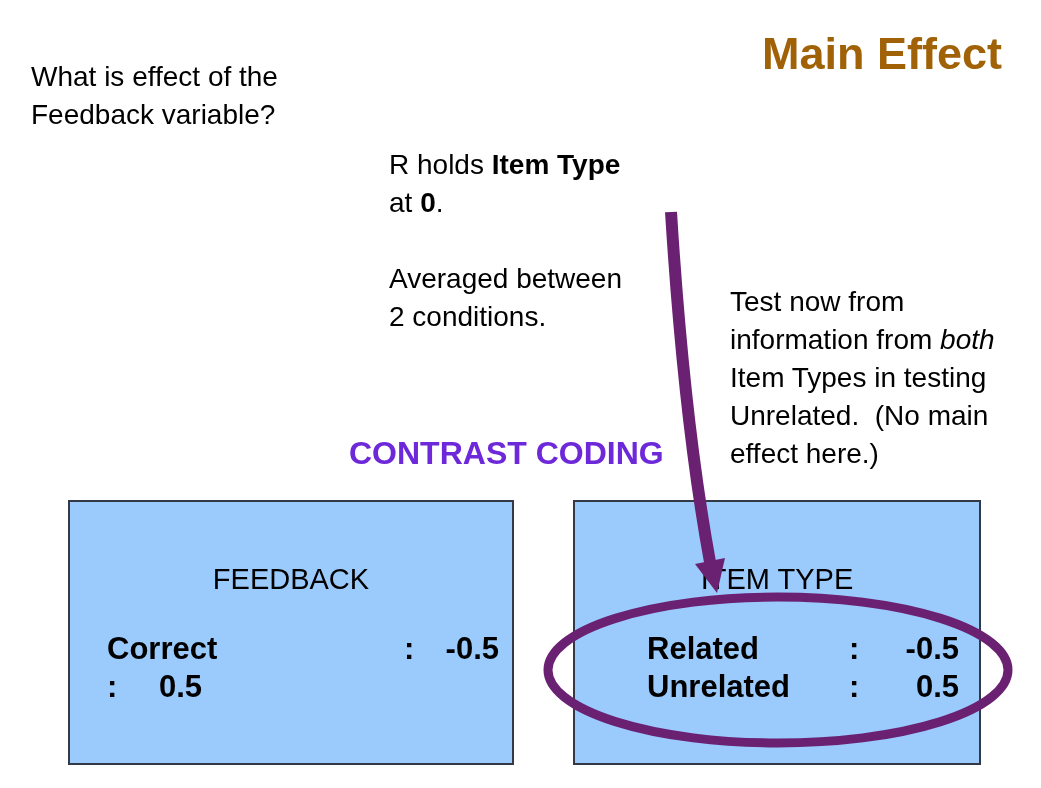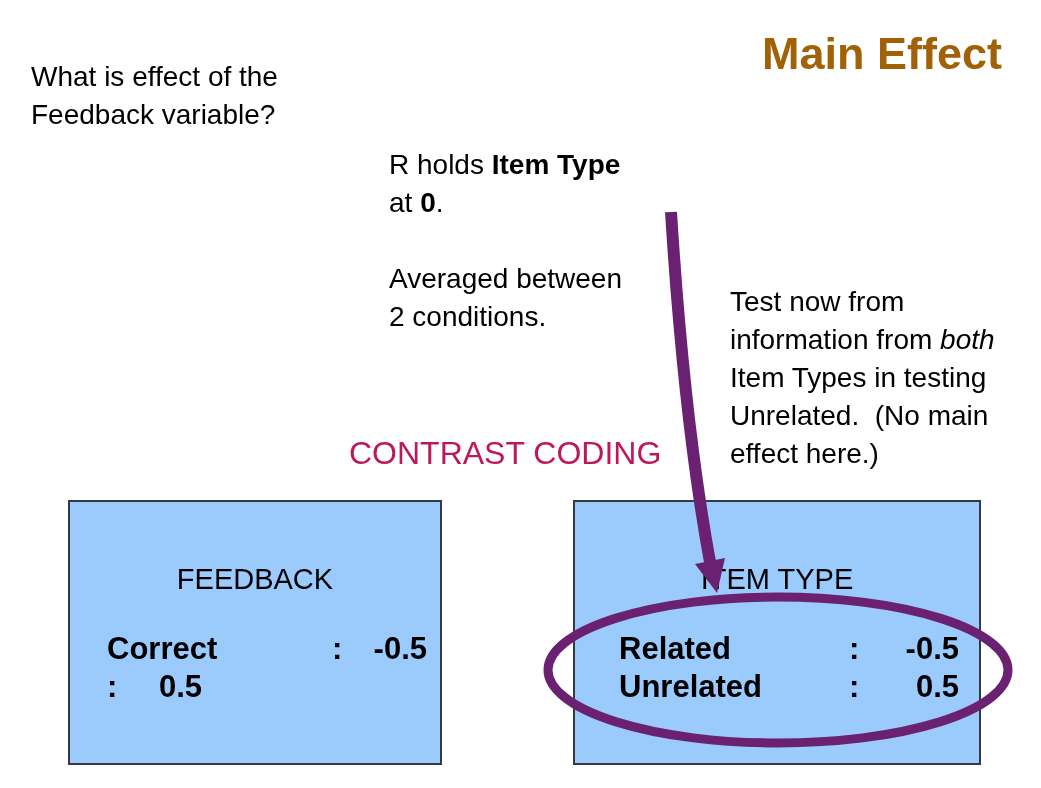--- a/index.html
+++ b/index.html
@@ -34,46 +34,46 @@
   .note-left b { font-weight: bold; }
   .note-right {
     left: 730px; top: 283px;
     font-size: 28px; line-height: 38px;
     white-space: pre-wrap;
   }
   .note-right i { font-style: italic; }
   .contrast-heading {
     left: 349px; top: 434px;
     font-size: 32px; line-height: 38px;
-    font-weight: normal;
-    color: #be185d;
+    font-weight: bold;
+    color: #6d28d9;
   }
 
   .coding-box {
     background: #9bcafc;
     border: 2px solid #333a45;
     box-sizing: border-box;
   }
-  .box-feedback { left: 68px; top: 500px; width: 374px; height: 265px; }
+  .box-feedback { left: 68px; top: 500px; width: 446px; height: 265px; }
   .box-itemtype { left: 573px; top: 500px; width: 408px; height: 265px; }
   .box-title {
     position: absolute; left: 0; right: 0; top: 60px;
     text-align: center;
     font-size: 29px; line-height: 34px;
     font-weight: normal;
   }
   .box-rows {
     position: absolute; top: 128px; left: 0; right: 0;
   }
   .crow {
     display: flex; align-items: baseline;
     font-size: 31px; line-height: 38px; font-weight: bold;
   }
   .box-feedback .crow { padding-left: 13px; padding-right: 13px; margin-left: 24px; }
-  .box-itemtype .crow { padding-left: 44px; padding-right: 20px; }
+  .box-itemtype .crow { padding-left: 72px; padding-right: 20px; }
   .clabel { flex: 1 1 auto; }
   .cvalue { display: inline-flex; justify-content: space-between; }
   .box-feedback .cvalue { width: 95px; }
   .box-itemtype .cvalue { width: 110px; }
   .cnum { text-align: right; }
 
   .annotation-layer {
     left: 0; top: 0; width: 1041px; height: 788px;
     pointer-events: none;
   }

